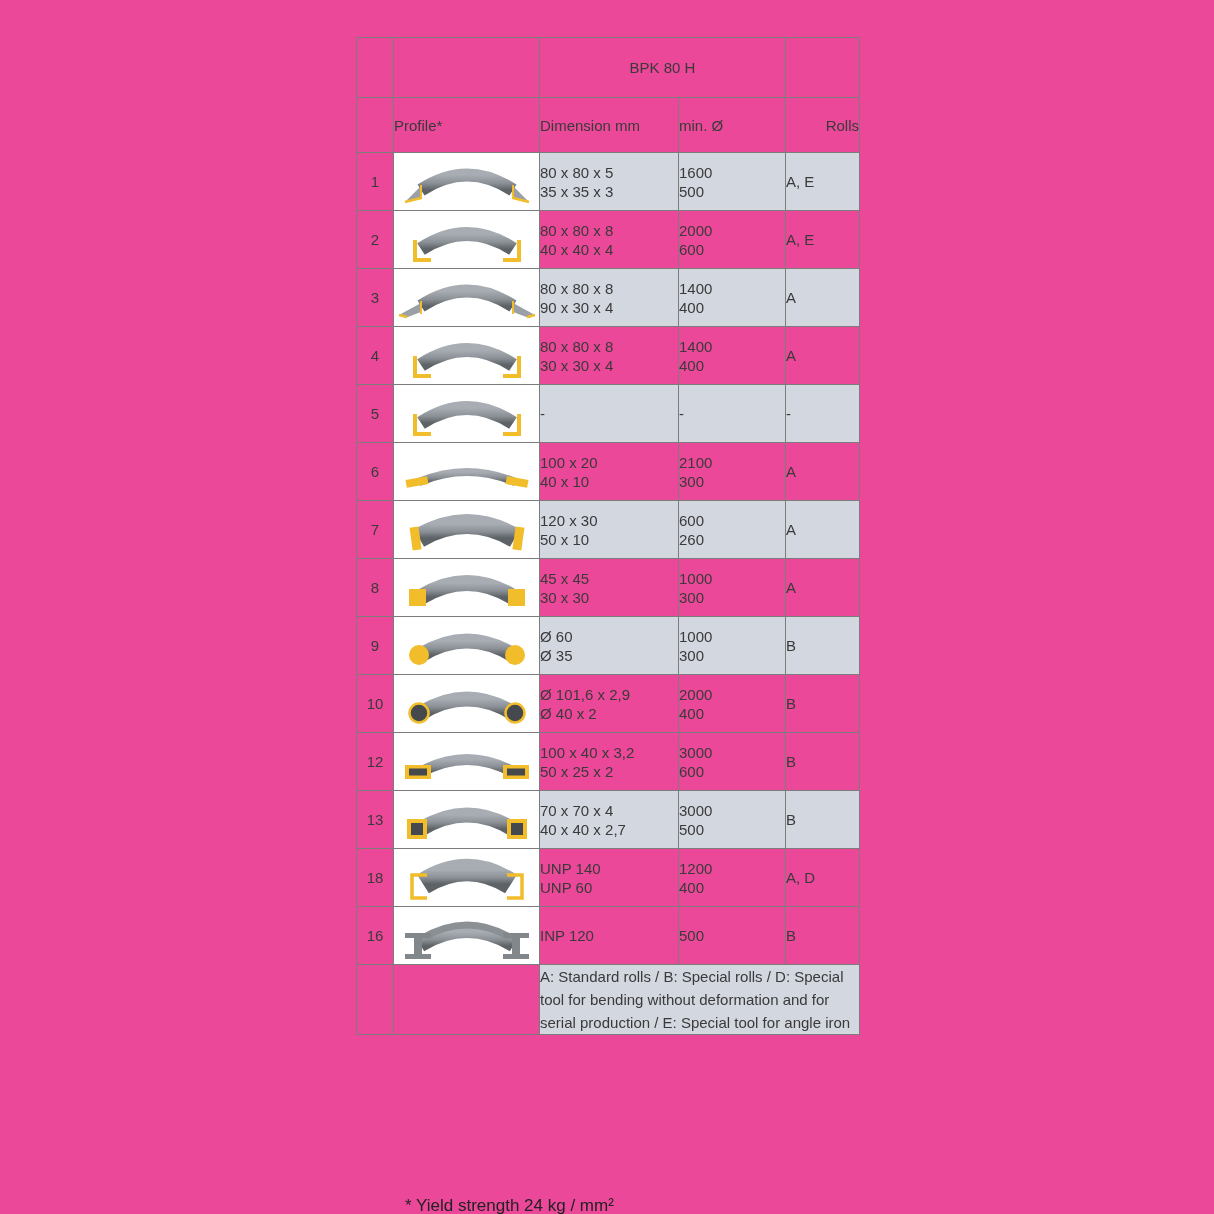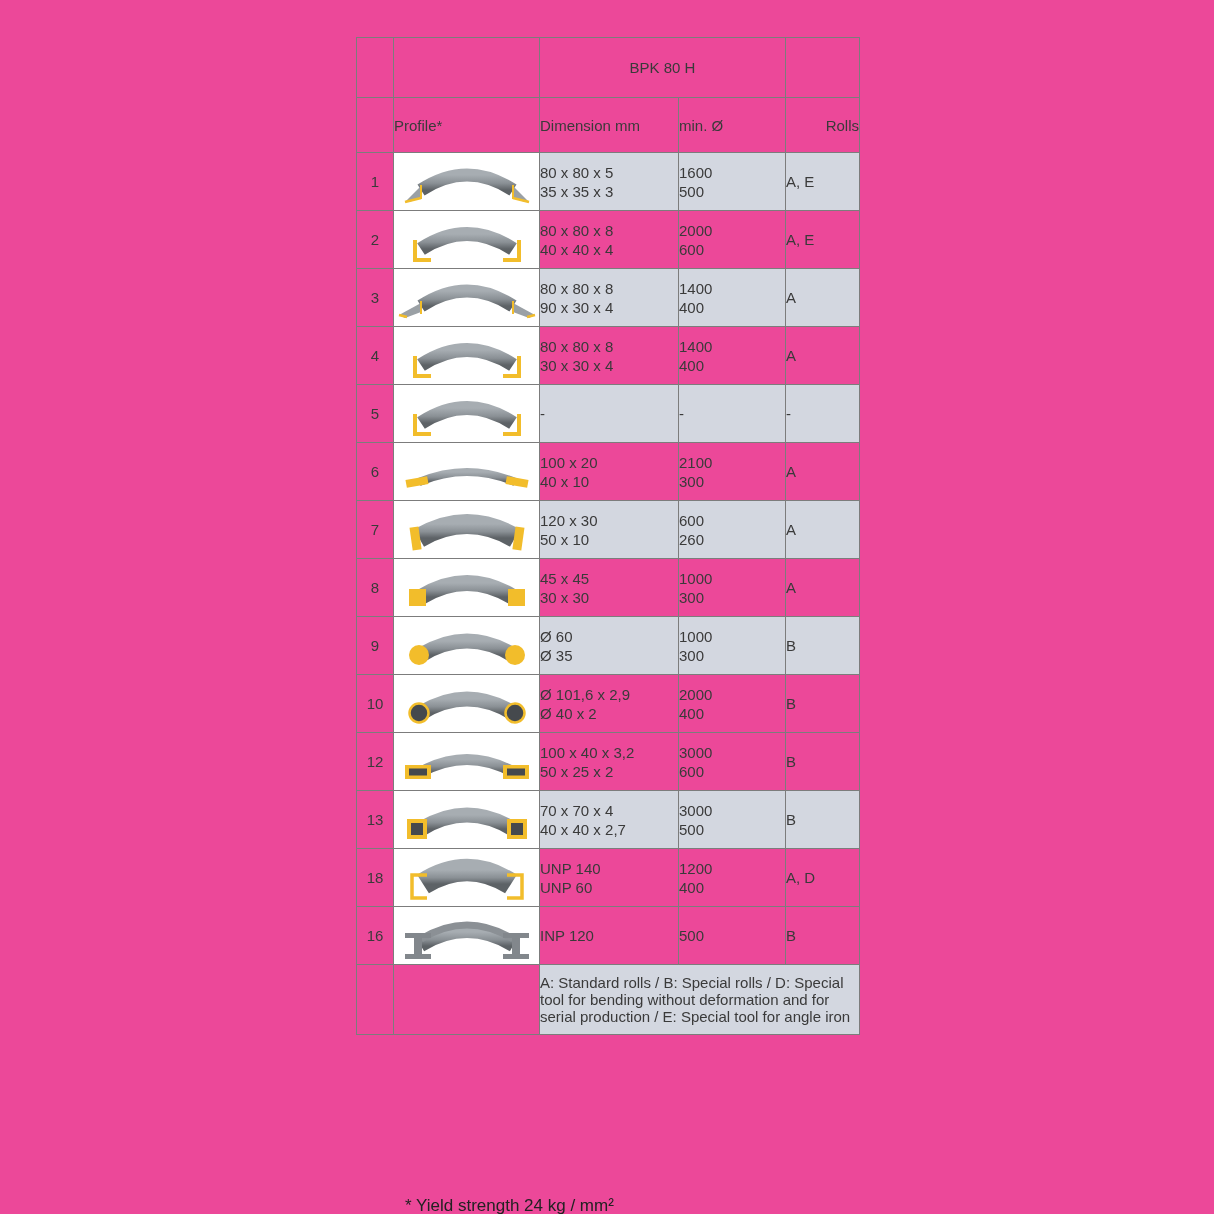--- a/index.html
+++ b/index.html
@@ -20,21 +20,21 @@
   .title-cell{text-align:center;font-weight:bold;font-size:18px;color:#1c1c1c;}
   .hlabel{padding-left:14px;text-align:left;margin-left:30px;}
   .hlabel.min{padding-left:12px;}
   .hlabel.rolls{padding-left:10px;text-align:right;}
   .num-cell{text-align:center;color:#9e3434;font-weight:bold;font-size:15px;}
   .profile-cell{text-align:center;background:#ffffff;}
   .dim-cell{padding-left:14px;line-height:19px;margin-top:24px;}
   .min-cell{padding-left:12px;line-height:19px;}
   .rolls-cell{padding-left:10px;margin-top:26px;}
   .shaded{background:#d3d7e0;}
-  .legend-cell{padding:6px 10px 6px 12px;font-size:13.5px;line-height:17px;color:#2e2e2e;}
+  .legend-cell{padding:6px 10px 6px 12px;font-size:13.5px;line-height:23px;color:#2e2e2e;}
   #footnote{position:absolute;left:405px;top:1196px;font-size:17px;color:#222222;}
   svg.prof{display:block;margin:0 auto;}
 </style>
 </head>
 <body>
 
 <svg width="0" height="0" style="position:absolute" aria-hidden="true">
   <defs>
     <linearGradient id="bandGrad" x1="0" y1="0" x2="0" y2="1">
       <stop offset="0" stop-color="#a7adb2"></stop>

